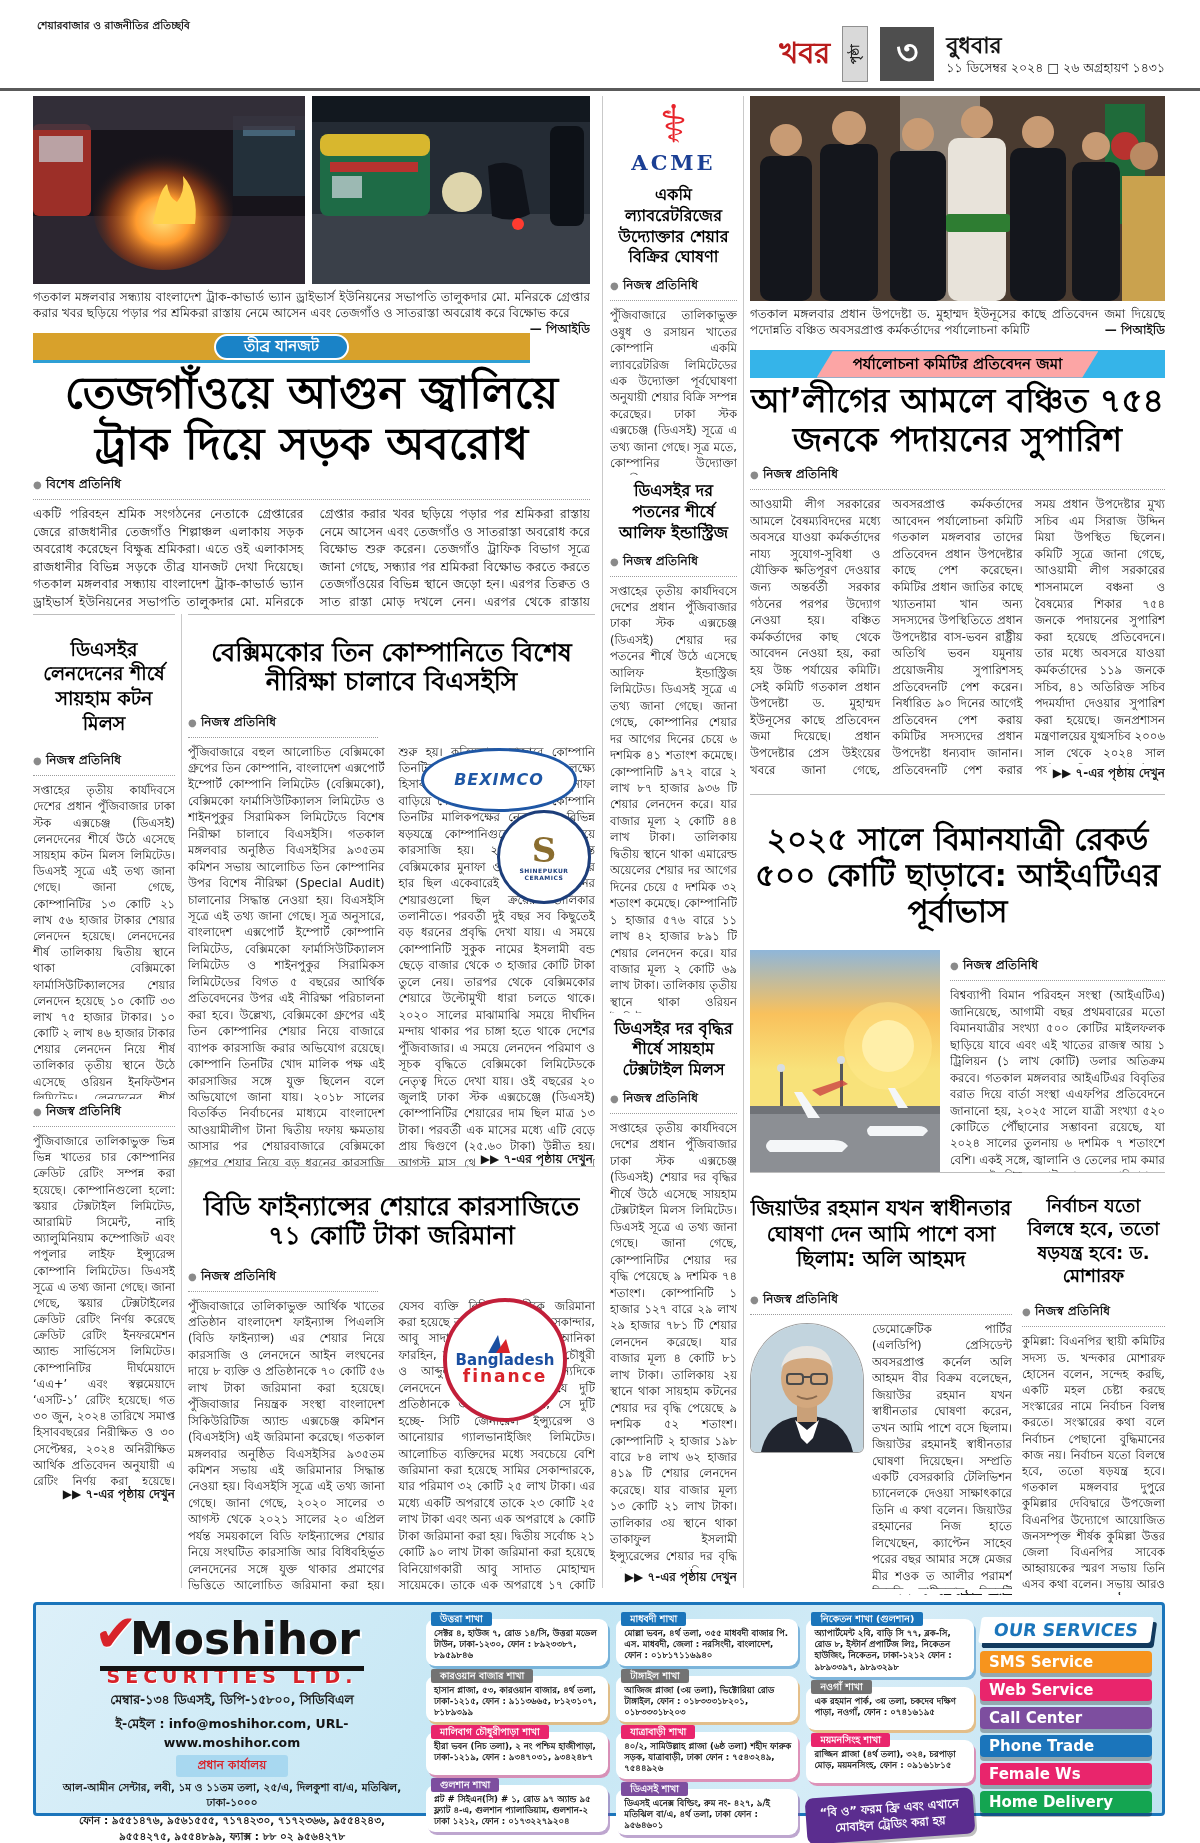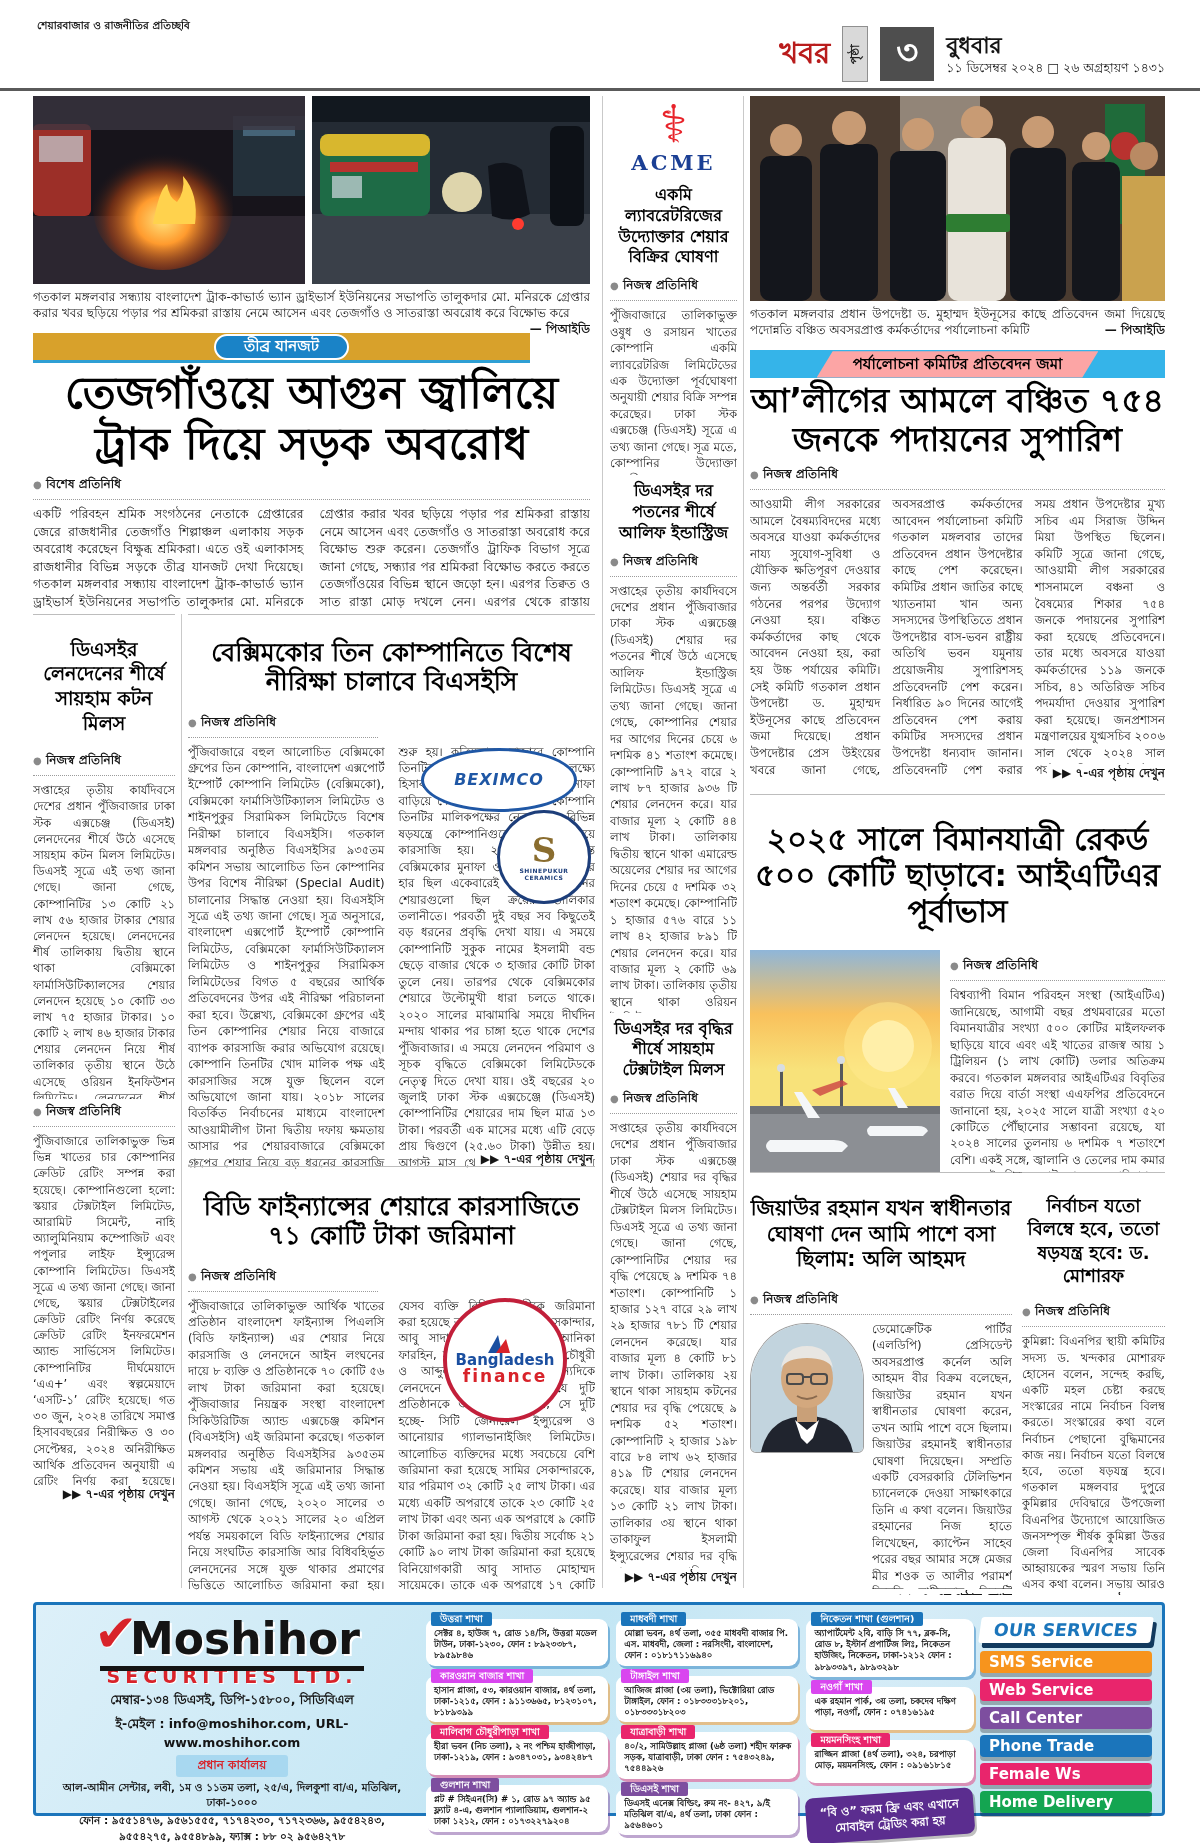--- a/index.html
+++ b/index.html
@@ -96,21 +96,21 @@
   .mosh-check{position:absolute;left:-6px;top:-14px;color:#d8232a;font-size:52px;font-weight:800;text-shadow:1px 1px 0 #fff;}
   .mosh-name{font-size:44px;font-weight:800;color:#141414;line-height:1;border-bottom:5px solid #141414;padding:0 4px 2px 30px;text-shadow:2px 2px 0 #ffffff;}
   .mosh-sub{font-size:19px;font-weight:800;color:#d8232a;letter-spacing:5px;margin-top:4px;text-shadow:1px 1px 0 #fff;}
   .mosh-line{font-size:12.5px;font-weight:700;margin-top:4px;}
   .mosh-ho{display:inline-block;background:#a8d8f0;color:#d8232a;font-weight:800;font-size:12px;padding:1px 22px;border-radius:3px;margin-top:5px;}
   .mosh-addr{font-size:10.5px;font-weight:700;line-height:1.45;margin-top:3px;}
   .ad-branches{flex:1;display:grid;grid-template-columns:1fr 1fr 0.92fr;gap:6px 8px;padding:14px 4px 6px 6px;align-content:start;}
   .bcol{display:flex;flex-direction:column;gap:10px;}
   .card{position:relative;background:#fff;border-radius:9px;padding:9px 7px 4px 8px;font-size:8.6px;font-weight:700;line-height:1.3;min-height:30px;box-shadow:2px 3px 0 rgba(27,117,187,.35);}
   .card .tab{position:absolute;top:-7px;left:5px;color:#fff;font-size:9.5px;font-weight:700;padding:1px 9px;border-radius:2px;white-space:nowrap;}
-  .tab.blue{background:#1b75bb;} .tab.orange{background:#d946ef;} .tab.pink{background:#e9256c;} .tab.purple{background:#7d4e9f;}
+  .tab.blue{background:#1b75bb;} .tab.orange{background:#737373;} .tab.pink{background:#e9256c;} .tab.purple{background:#7d4e9f;}
   .card.blue{box-shadow:2px 3px 0 rgba(27,117,187,.45);} .card.orange{box-shadow:2px 3px 0 rgba(247,148,29,.5);}
   .card.pink{box-shadow:2px 3px 0 rgba(233,37,108,.45);} .card.purple{box-shadow:2px 3px 0 rgba(125,78,159,.5);}
   .ribbon{background:#5b2d8f;color:#fff;font-weight:800;font-size:11.5px;text-align:center;line-height:1.4;
           border-radius:8px;padding:7px 6px;transform:rotate(-4deg);box-shadow:2px 3px 0 rgba(0,0,0,.25);}
   .ad-services{width:172px;padding:12px 10px 4px 2px;}
   .svc-head{background:#fff;color:#1b75bb;font-weight:800;font-size:17.5px;text-align:center;padding:3px 6px;border-radius:3px;
             transform:skewX(-8deg);box-shadow:4px 5px 0 #123a5e;margin-bottom:8px;}
   .svc{color:#fff;font-weight:800;font-size:15px;padding:2px 9px;border-radius:4px;margin:6px 0;box-shadow:0 4px 0 rgba(0,0,0,.28);}
   .svc.orange{background:#f7941d;} .svc.pink{background:#e9256c;} .svc.purple{background:#7d4e9f;}
   .svc.blue{background:#1b75bb;} .svc.green{background:#14a551;}

